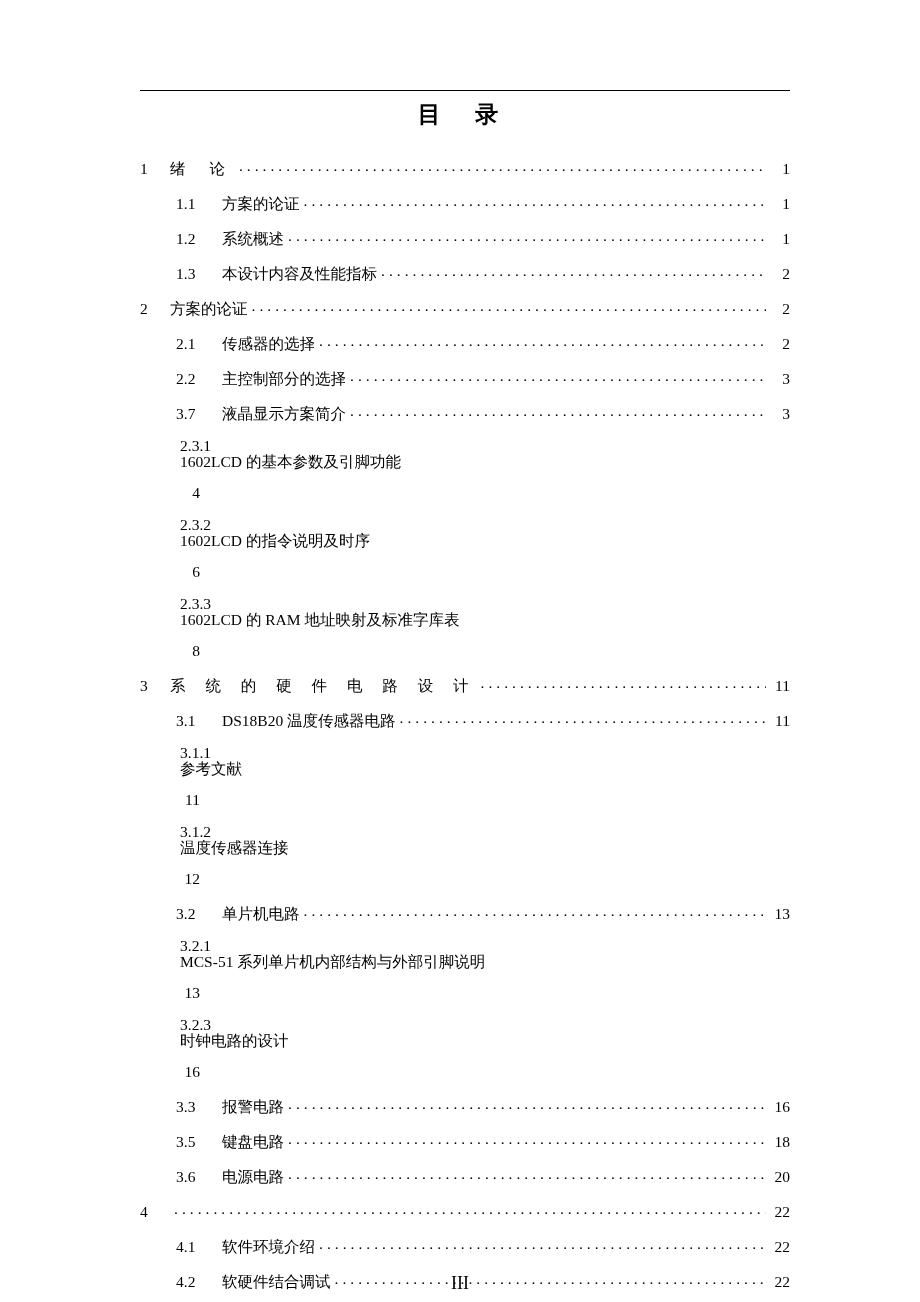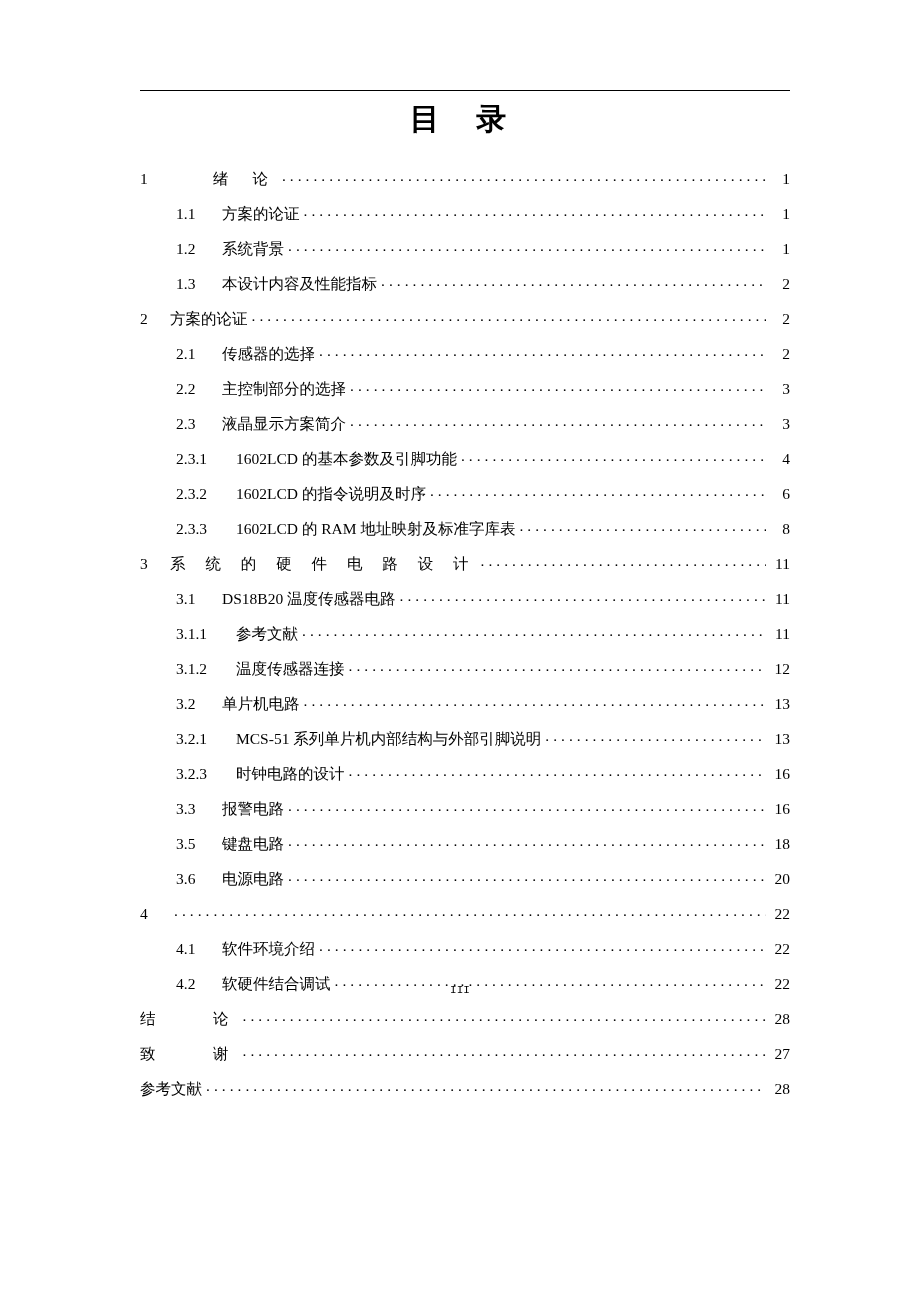--- a/index.html
+++ b/index.html
@@ -14,50 +14,50 @@
     .page {
       padding: 90px 130px 0 140px;
       position: relative;
     }
     .rule {
       border-top: 1.5px solid #000;
       margin: 0 0 8px 0;
     }
     .title {
       text-align: center;
-      font-size: 30px;
+      font-size: 23px;
       font-weight: bold;
       font-family: "SimHei", "黑体", sans-serif;
       letter-spacing: 14px;
       margin-bottom: 28px;
     }
     .toc {
       font-size: 15.5px;
       line-height: 1.0;
     }
     .toc-row {
       display: flex;
       align-items: baseline;
       white-space: nowrap;
       margin-bottom: 17px;
       font-family: "SimSun", "宋体", serif;
     }
     .lvl1 { padding-left: 0; }
     .lvl2 { padding-left: 36px; font-family: Liberation Serif, serif; }
-    .lvl3 { padding-left: 36px; }
+    .lvl3 { padding-left: 36px; flex-direction: column; }
     .num {
       flex: 0 0 auto;
     }
     .lvl1 .num { min-width: 30px; font-weight: normal; }
     .lvl2 .num { min-width: 46px; }
     .lvl3 .num { min-width: 60px; }
     .label {
       flex: 0 0 auto;
     }
-    .spaced-2 { letter-spacing: 10px; margin-left: 43px; }
+    .spaced-2 { letter-spacing: 10px; }
     .spaced-wide { letter-spacing: 8px; }
     .leader {
       flex: 1 1 auto;
       overflow: hidden;
       position: relative;
       height: 1em;
       margin: 0 4px;
     }
     .leader::after {
       content: "................................................................................................................................................";
@@ -71,22 +71,22 @@
     .pg {
       flex: 0 0 auto;
       text-align: right;
       min-width: 20px;
     }
     .footer {
       position: absolute;
       left: 50%;
       transform: translateX(-50%);
       bottom: 100px;
-      font-size: 11px;
-      font-family: Liberation Mono, monospace;
+      font-size: 18px;
+      font-family: Liberation Serif, serif;
     }
   </style>
 </head>
 <body>
 
 <div class="page">
   <div class="rule"></div>
   <div class="title">目 录</div>
 
   <div class="toc" id="toc">
@@ -97,21 +97,21 @@
         <span class="pg">1</span>
       </div>
       <div class="toc-row lvl2">
         <span class="num">1.1</span>
         <span class="label">方案的论证</span>
         <span class="leader"></span>
         <span class="pg">1</span>
       </div>
       <div class="toc-row lvl2">
         <span class="num">1.2</span>
-        <span class="label">系统背景</span>
+        <span class="label">系统概述</span>
         <span class="leader"></span>
         <span class="pg">1</span>
       </div>
       <div class="toc-row lvl2">
         <span class="num">1.3</span>
         <span class="label">本设计内容及性能指标</span>
         <span class="leader"></span>
         <span class="pg">2</span>
       </div>
       <div class="toc-row lvl1">
@@ -126,21 +126,21 @@
         <span class="leader"></span>
         <span class="pg">2</span>
       </div>
       <div class="toc-row lvl2">
         <span class="num">2.2</span>
         <span class="label">主控制部分的选择</span>
         <span class="leader"></span>
         <span class="pg">3</span>
       </div>
       <div class="toc-row lvl2">
-        <span class="num">2.3</span>
+        <span class="num">3.7</span>
         <span class="label">液晶显示方案简介</span>
         <span class="leader"></span>
         <span class="pg">3</span>
       </div>
       <div class="toc-row lvl3">
         <span class="num">2.3.1</span>
         <span class="label">1602LCD 的基本参数及引脚功能</span>
         <span class="leader"></span>
         <span class="pg">4</span>
       </div>

